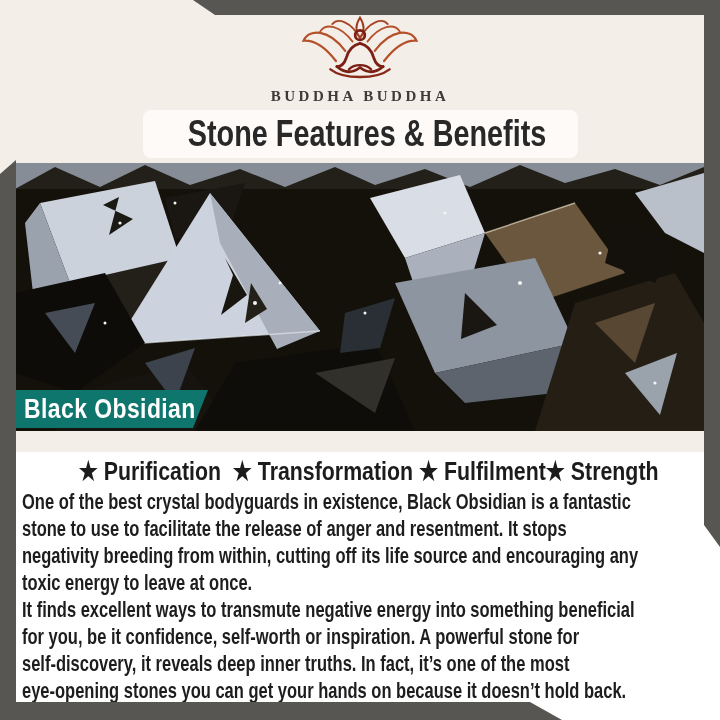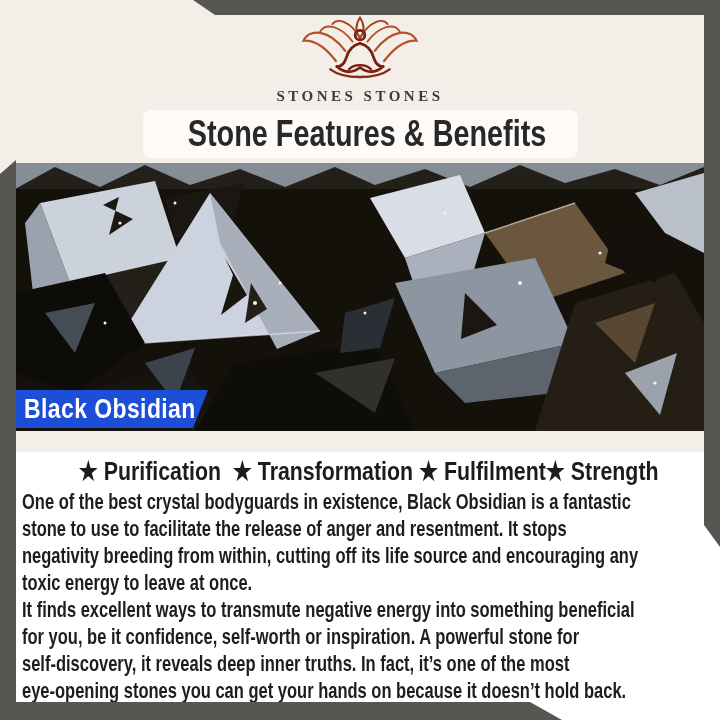--- a/index.html
+++ b/index.html
@@ -33,21 +33,21 @@
   .title-box .t{
     display:inline-block;white-space:nowrap;font-weight:bold;font-size:36px;
     color:#282828;transform:scaleX(0.8);transform-origin:center;
   }
   
   .photo{position:absolute;left:15px;top:163px;width:689px;height:268px;z-index:1;background:#15130f;}
   .photo svg{display:block;}
   
   .photo-label{
     position:absolute;left:0;top:390px;width:208px;height:38px;z-index:4;
-    background:#1d4ed8;clip-path:polygon(0 0,100% 0,calc(100% - 15px) 100%,0 100%);
+    background:#0f766e;clip-path:polygon(0 0,100% 0,calc(100% - 15px) 100%,0 100%);
     line-height:38px;
   }
   .photo-label .t{
     display:inline-block;white-space:nowrap;margin-left:24px;
     font-weight:bold;font-size:27px;color:#ffffff;letter-spacing:0.5px;
     transform:scaleX(0.85);transform-origin:left center;
   }
   
   .content{position:absolute;left:15px;top:452px;width:705px;height:310px;background:#ffffff;z-index:3;}
   .benefits{
@@ -143,21 +143,21 @@
       <path d="M38 62 C52 73 88 73 102 62" stroke="#8a2a1a" stroke-width="2.6"></path>
 
       <g stroke="#7b2014" stroke-width="3">
         <circle cx="70" cy="25" r="5.2"></circle>
         <path d="M70 34 C62 36 57 42 55 50 C53 56 49 59 45 59"></path>
         <path d="M70 34 C78 36 83 42 85 50 C87 56 91 59 95 59"></path>
         <path d="M45 59 C54 67 62 66 70 60 C78 66 86 67 95 59"></path>
         <path d="M58 62 C64 56 76 56 82 62" stroke-width="2.4"></path>
       </g>
     </svg>
-    <div class="brand-name">STONES STONES</div>
+    <div class="brand-name">BUDDHA BUDDHA</div>
   </div>
 
   <div class="title-box">
     <span class="t">Stone Features &amp; Benefits</span>
   </div>
 
   <div class="content">
     <div class="benefits">
       <span class="t">★ Purification  ★ Transformation ★ Fulfilment★ Strength</span>
     </div>

